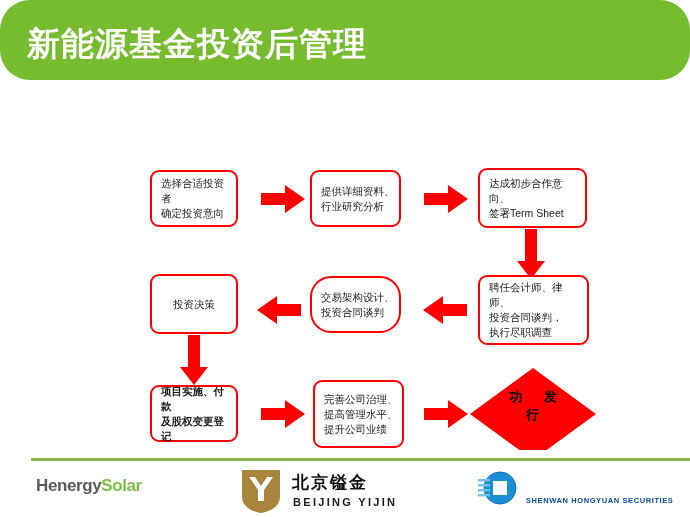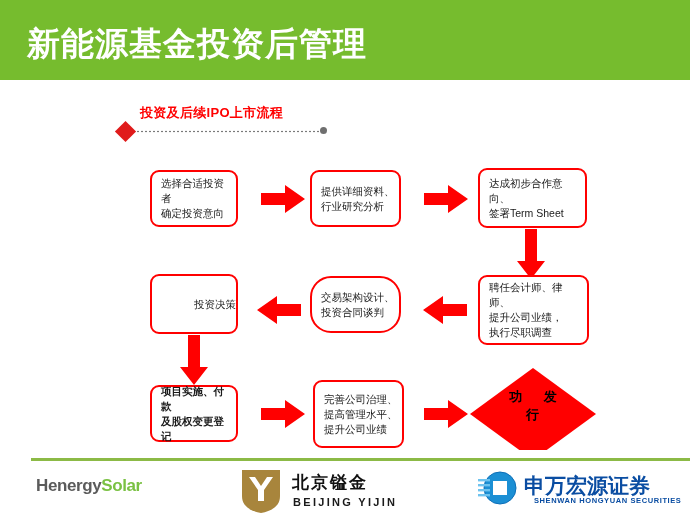--- a/index.html
+++ b/index.html
@@ -16,20 +16,21 @@
   }
 
   
   .header-banner {
     position: absolute;
     left: 0;
     top: 0;
     width: 690px;
     height: 80px;
     background: #76bc2e;
+    border-radius: 30px;
   }
   .header-title {
     position: absolute;
     left: 27px;
     top: 24px;
     font-size: 33px;
     font-weight: bold;
     color: #ffffff;
     letter-spacing: 1px;
     line-height: 40px;
@@ -108,21 +109,21 @@
     font-size: 10.5px;
     line-height: 15px;
     color: #1a1a1a;
     padding-left: 9px;
     padding-right: 4px;
     white-space: pre-line;
     text-align: left;
   }
   .pbox.center .pbox-text {
     width: 100%;
-    text-align: right;
+    text-align: center;
     padding-left: 0;
     padding-right: 0;
   }
 
   
   .arrow {
     position: absolute;
   }
   .arrow svg { display: block; }
 
@@ -250,38 +251,31 @@
   }
   .sw-en {
     position: absolute;
     left: 48px;
     top: 26px;
     font-size: 7.5px;
     font-weight: bold;
     color: #0a4da2;
     letter-spacing: 0.6px;
     white-space: nowrap;
-    margin-left: 8px;
   }
 </style>
 </head>
 <body>
 
 <div class="header-banner">
   <div class="header-title">新能源基金投资后管理</div>
 </div>
 
 <div class="slide-body">
 
-  <div class="subtitle-wrap">
-    <div class="subtitle-text">投资及后续IPO上市流程</div>
-    <div class="subtitle-diamond"></div>
-    <div class="subtitle-dots"></div>
-    <div class="subtitle-enddot"></div>
-  </div>
 
   <div class="pbox" style="left:150px; top:90px; width:88px; height:57px;">
     <div class="pbox-text">选择合适投资者
 确定投资意向</div>
   </div>
 
   <div class="arrow" style="left:261px; top:104px;">
     <svg width="44" height="30" viewBox="0 0 44 30" aria-hidden="true">
       <polygon points="0,9 24,9 24,1 44,15 24,29 24,21 0,21" fill="#ff0000"></polygon>
     </svg>
@@ -304,21 +298,21 @@
   </div>
 
   <div class="arrow" style="left:516px; top:149px;">
     <svg width="30" height="50" viewBox="0 0 30 50" aria-hidden="true">
       <polygon points="9,0 21,0 21,32 29,32 15,50 1,32 9,32" fill="#ff0000"></polygon>
     </svg>
   </div>
 
   <div class="pbox" style="left:478px; top:195px; width:111px; height:70px;">
     <div class="pbox-text">聘任会计师、律师、
-提升公司业绩，
+投资合同谈判，
 执行尽职调查</div>
   </div>
 
   <div class="arrow" style="left:421px; top:215px;">
     <svg width="46" height="30" viewBox="0 0 46 30" aria-hidden="true">
       <polygon points="46,9 22,9 22,1 2,15 22,29 22,21 46,21" fill="#ff0000"></polygon>
     </svg>
   </div>
 
   <div class="pbox" style="left:310px; top:196px; width:91px; height:57px;border-radius:21px;">
@@ -394,16 +388,15 @@
   <div class="logo-shenwan">
     <svg class="sw-mark" viewBox="0 0 40 38" aria-hidden="true">
       <circle cx="22" cy="18" r="16" fill="#1b8fd4"></circle>
       <circle cx="22" cy="18" r="16" fill="none" stroke="#0d6fb8" stroke-width="1"></circle>
       <rect x="15" y="11" width="14" height="14" fill="#ffffff"></rect>
       <rect x="0" y="9" width="12" height="2.4" fill="#6ec3ef"></rect>
       <rect x="0" y="14" width="12" height="2.4" fill="#6ec3ef"></rect>
       <rect x="0" y="19" width="12" height="2.4" fill="#6ec3ef"></rect>
       <rect x="0" y="24" width="12" height="2.4" fill="#6ec3ef"></rect>
     </svg>
-    <div class="sw-cn">申万宏源证券</div>
     <div class="sw-en">SHENWAN HONGYUAN SECURITIES</div>
   </div>
 </div>
 
 </body></html>

